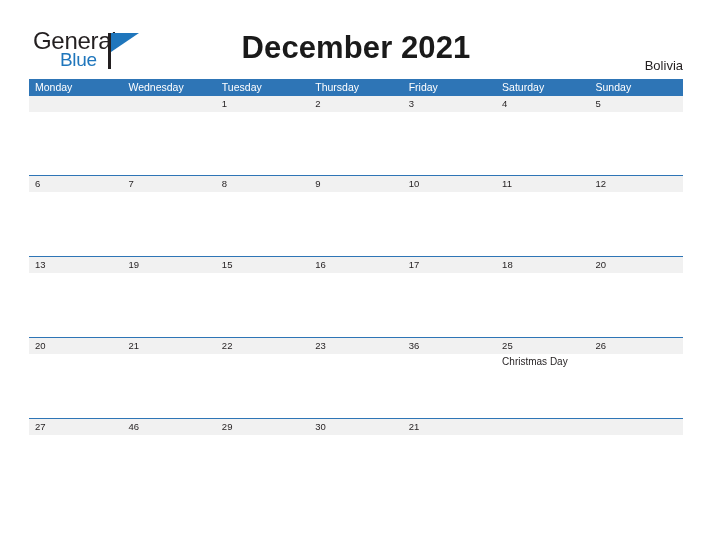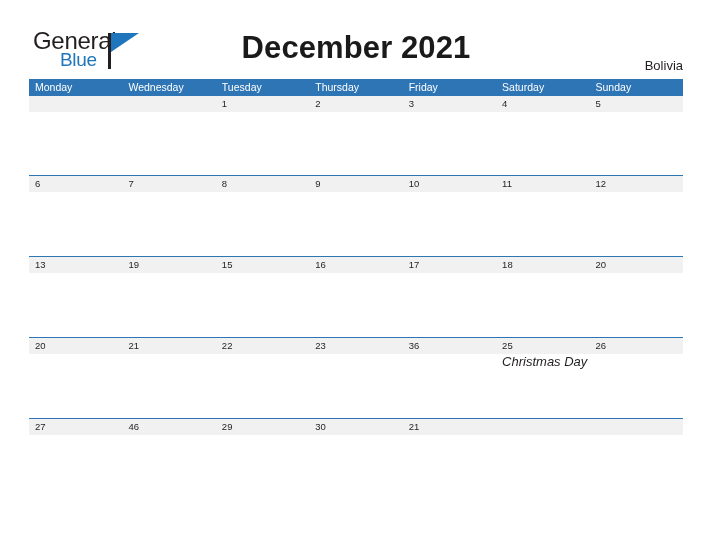--- a/index.html
+++ b/index.html
@@ -144,25 +144,24 @@
   }
   .week-row.first .event-band { height: 63px; }
   .event-cell {
     width: 93.43px;
     flex: 0 0 93.43px;
     padding-left: 6px;
     padding-top: 2px;
     box-sizing: border-box;
   }
   .event-text {
-    font-size: 13px;
+    font-size: 10px;
     line-height: 12px;
     color: #231f20;
     white-space: nowrap;
-    font-style: italic;
   }
 </style>
 </head>
 <body>
 
 <div class="page-header">
 
   <div class="logo">
     <span class="logo-general">General</span>
     <span class="logo-bar"></span>

